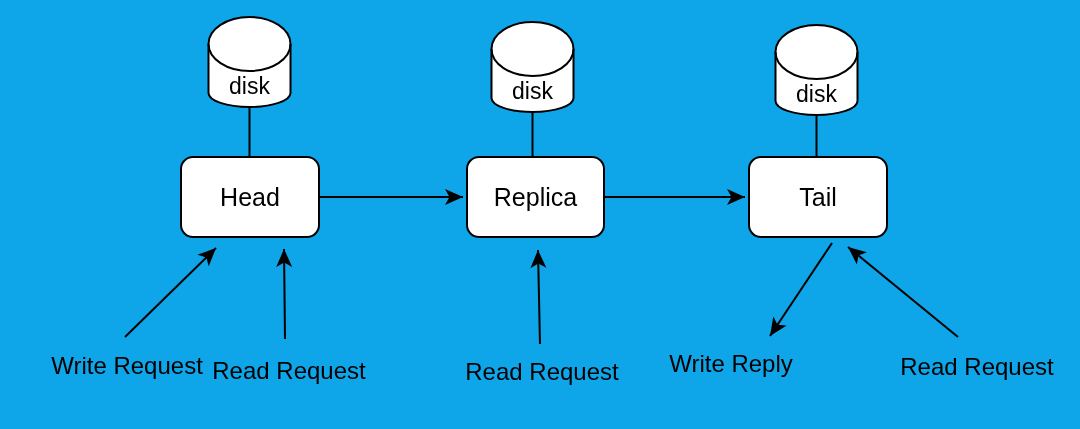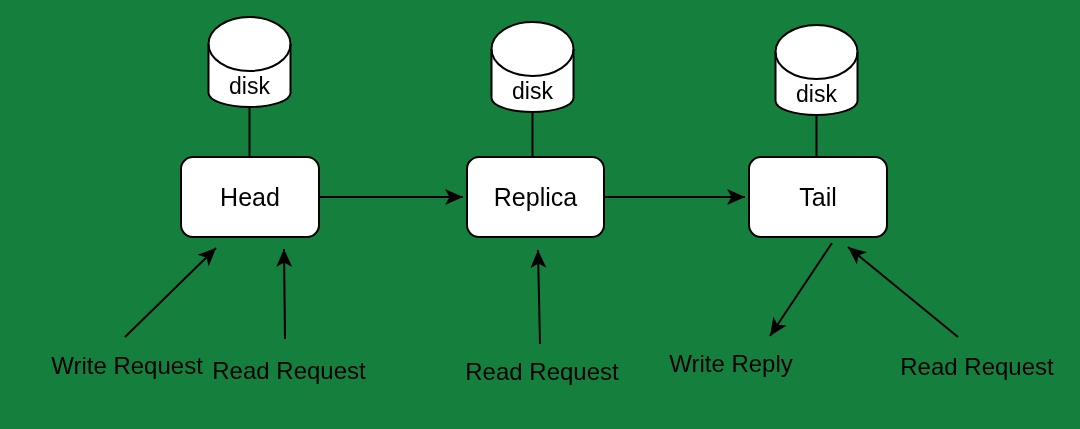--- a/index.html
+++ b/index.html
@@ -5,21 +5,21 @@
   html, body {
     margin: 0;
     padding: 0;
     background: #ffffff;
     font-family: "Liberation Sans", sans-serif;
   }
   .stage {
     position: relative;
     width: 1080px;
     height: 429px;
-    background: #15803d;
+    background: #0ea5e9;
     overflow: hidden;
   }
   svg { display: block; }
   .shape {
     fill: #ffffff;
     stroke: #000000;
     stroke-width: 2;
   }
   .line-only {
     fill: none;

